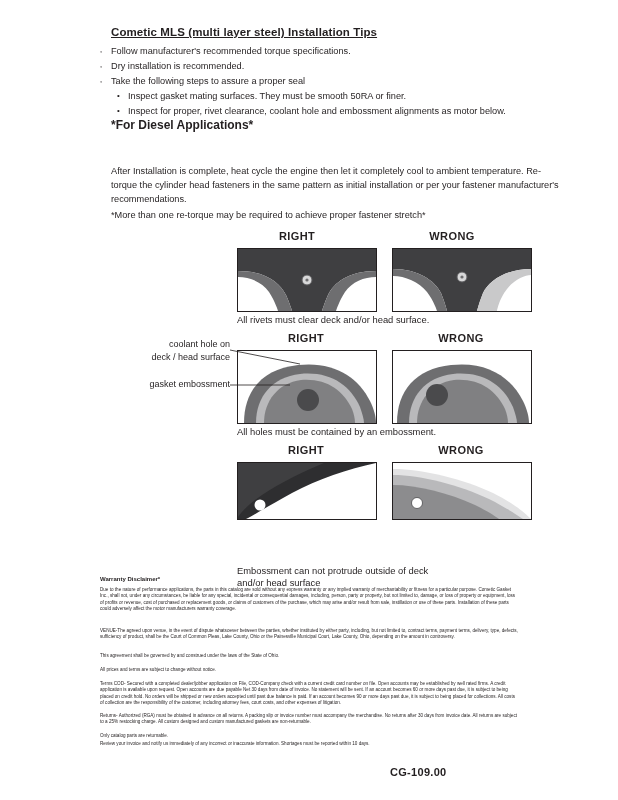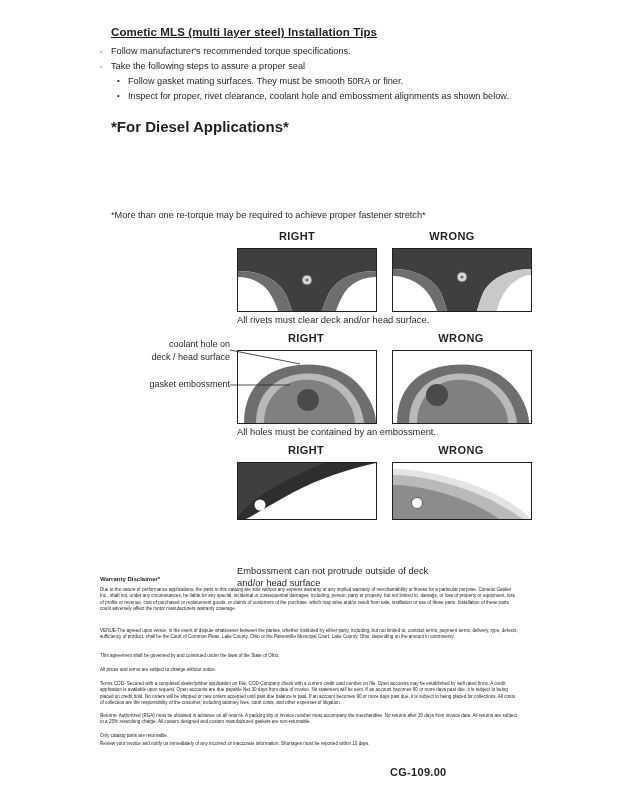--- a/index.html
+++ b/index.html
@@ -20,21 +20,21 @@
 
   .bullets{position:absolute;left:100px;top:44px;width:470px;}
   .b-row{display:flex;align-items:flex-start;font-size:9.2px;line-height:14.6px;}
   .b-mark{width:11px;flex:0 0 11px;text-align:left;font-size:7px;line-height:15px;color:#231f20;}
   .b-text{flex:1;}
   .sub{margin-left:17px;}
   .sub .b-mark{font-size:8px;line-height:14px;}
 
   .h2{
     position:absolute;left:111px;top:118px;
-    font-size:15px;font-weight:bold;
+    font-size:12px;font-weight:bold;
   }
   .para{
     position:absolute;left:111px;width:450px;
     font-size:9.2px;line-height:14.2px;
   }
   #p1{top:136px;}
   #p2{top:164px;}
   #p3{top:208px;}
 
   
@@ -70,33 +70,38 @@
     <u>Cometic MLS (multi layer steel) Installation Tips</u>
   </div>
 
   <div class="bullets">
     <div class="b-row">
       <span class="b-mark">◦</span>
       <span class="b-text">Follow manufacturer's recommended torque specifications.</span>
     </div>
     <div class="b-row">
       <span class="b-mark">◦</span>
+      <span class="b-text">Dry installation is recommended.</span>
+    </div>
+    <div class="b-row">
+      <span class="b-mark">◦</span>
       <span class="b-text">Take the following steps to assure a proper seal</span>
     </div>
     <div class="b-row sub">
       <span class="b-mark">•</span>
-      <span class="b-text">Follow gasket mating surfaces.  They must be smooth 50RA or finer.</span>
+      <span class="b-text">Inspect gasket mating surfaces.  They must be smooth 50RA or finer.</span>
     </div>
     <div class="b-row sub">
       <span class="b-mark">•</span>
-      <span class="b-text">Inspect for proper, rivet clearance, coolant hole and embossment alignments as shown below.</span>
+      <span class="b-text">Inspect for proper, rivet clearance, coolant hole and embossment alignments as motor below.</span>
     </div>
   </div>
 
   <div class="h2">*For Diesel Applications*</div>
+  <div class="para" id="p2">After Installation is complete, heat cycle the engine then let it completely cool to ambient temperature. Re-torque the cylinder head fasteners in the same pattern as initial installation or per your fastener manufacturer's recommendations.</div>
   <div class="para" id="p3">*More than one re-torque may be required to achieve proper fastener stretch*</div>
 
   <div class="figgroup">
     <div class="lbl" style="left:237px;top:230px;width:120px;">RIGHT</div>
     <div class="lbl" style="left:392px;top:230px;width:120px;">WRONG</div>
 
     <div class="panel" style="left:237px;top:248px;width:138px;height:62px;">
       <svg width="138" height="62" viewBox="0 0 138 62">
         <rect x="0" y="0" width="138" height="62" fill="#ffffff"></rect>
         <path d="M0,0 H138 V22 C110,22 96,34 90,46 C86,55 84,62 84,62 H54 C54,62 52,55 48,46 C42,34 28,22 0,22 Z" fill="#3f3f41"></path>

